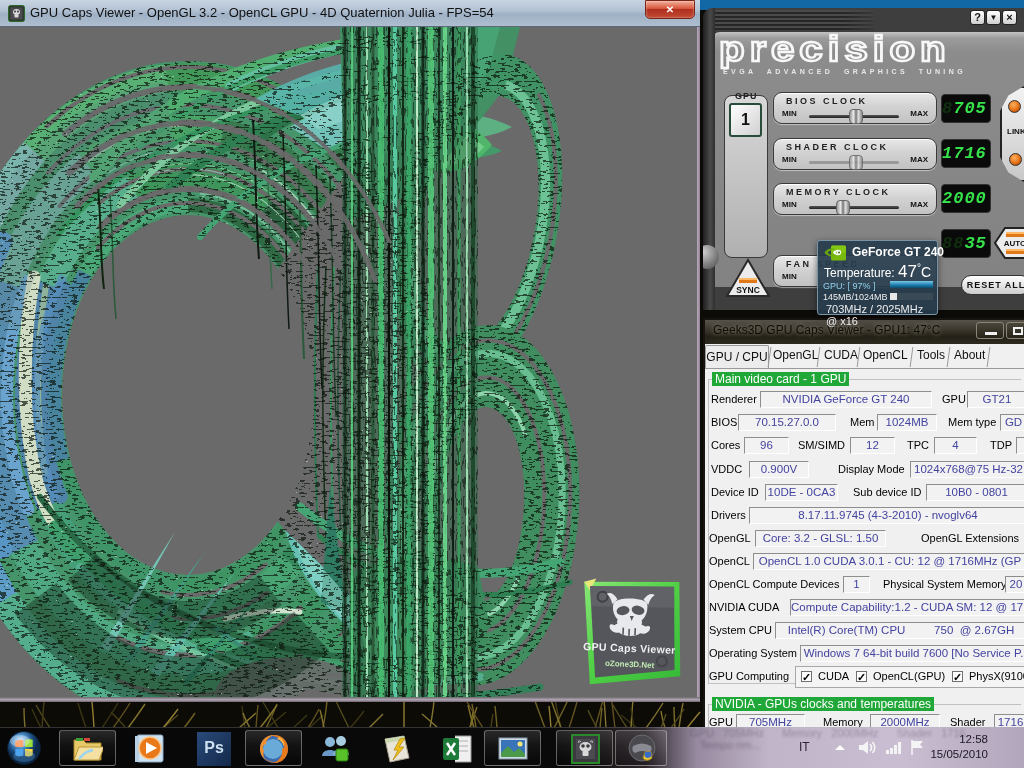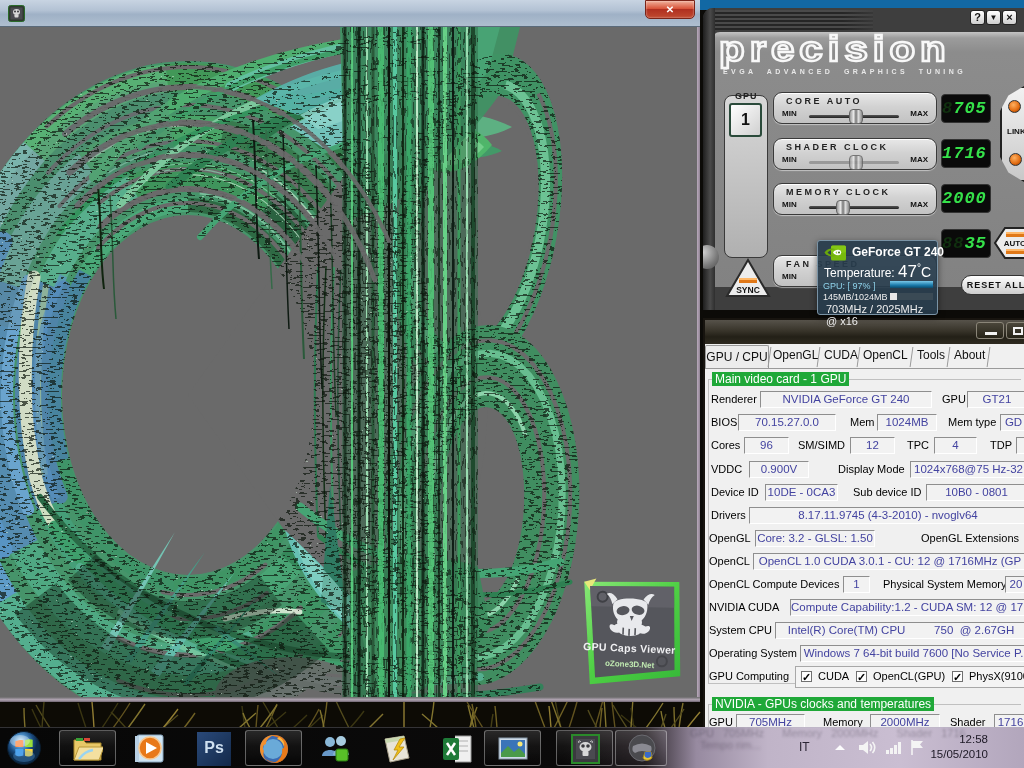--- a/index.html
+++ b/index.html
@@ -394,20 +394,21 @@
 </svg></div>
     <div class="abs" id="glTitle"></div>
     <svg class="abs" style="left:8px; top:5px;" width="17" height="17">
         <rect x="0.5" y="0.5" width="16" height="16" rx="2" fill="#2e3b2e" stroke="#2a6a2a"></rect>
         <rect x="2.5" y="2.5" width="12" height="12" fill="#4a4a50"></rect>
         <ellipse cx="8.5" cy="7" rx="3.5" ry="3" fill="#d8d8d8"></ellipse>
         <circle cx="7" cy="6.5" r="1" fill="#3a3a3e"></circle>
         <circle cx="10" cy="6.5" r="1" fill="#3a3a3e"></circle>
         <rect x="6.5" y="9.5" width="4" height="3" rx="0.8" fill="#d8d8d8"></rect>
       </svg>
+    <div class="abs" id="glTitleTxt">GPU Caps Viewer - OpenGL 3.2 - OpenCL GPU - 4D Quaternion Julia - FPS=54</div>
     <div class="abs" id="glClose">✕</div>
     <div class="abs" id="badge"><svg width="108" height="113" viewBox="0 0 108 113">
 <defs>
             <linearGradient id="bgrn" x1="0" y1="0" x2="1" y2="1">
               <stop offset="0" stop-color="#8ae878"></stop>
               <stop offset="0.5" stop-color="#4ecf44"></stop>
               <stop offset="1" stop-color="#35b838"></stop>
             </linearGradient>
           </defs>
 <polygon points="4,6 99,2 104,96 14,108" fill="url(#bgrn)"></polygon>
@@ -448,21 +449,21 @@
     <div class="abs pbtn" style="left:299px;">×</div>
 
     <div class="abs" style="left:16px; top:22px; width:310px; height:40px; color:rgba(255,255,255,0); -webkit-text-stroke:2.8px #f8f8f8; font-size:42px; font-weight:bold; letter-spacing:5px; transform:scaleY(0.82); transform-origin:top left;">precision</div>
     <div class="abs" style="left:20px; top:60px; width:300px; color:#e8e8e8; font-size:7px; font-weight:bold; letter-spacing:3.4px;">EVGA&nbsp; ADVANCED&nbsp; GRAPHICS&nbsp; TUNING</div>
 
     <div class="abs" style="left:21px; top:87px; width:44px; height:163px; border-radius:8px; border:1px solid #3a3a3a; background:linear-gradient(180deg,#d8d8d8,#b0b0b0);"></div>
     <div class="abs" style="left:32px; top:83px; font-size:9px; font-weight:bold; color:#222; letter-spacing:1px;">GPU</div>
     <div class="abs" style="left:26px; top:95px; width:33px; height:34px; background:linear-gradient(135deg,#ffffff,#d0d0d0); border:2px solid #2a4a3a; border-radius:3px; font-size:16px; font-weight:bold; text-align:center; line-height:30px; color:#111;">1</div>
 
     <div class="abs grp" style="top:84px;">
-        <span class="grpT">CORE AUTO</span>
+        <span class="grpT">BIOS CLOCK</span>
         <span class="gmin">MIN</span>
         <span class="gmax">MAX</span>
         <span class="track"></span>
         <span class="knob" style="left:75px;"></span>
       </div>
     <div class="abs grp" style="top:130px;">
         <span class="grpT">SHADER CLOCK</span>
         <span class="gmin">MIN</span>
         <span class="gmax">MAX</span>
         <span class="track" style="background:#999;"></span>
@@ -529,20 +530,21 @@
     <div class="abs" style="left:72px; top:52px; width:43px; height:7px; background:#3a4a55;">
         <div style="width:7px; height:7px; background:#e8e8e8;"></div>
       </div>
     <div class="abs" style="left:8px; top:62px; color:#eee; font-size:11px;">703MHz / 2025MHz @ x16</div>
   </div>
 
   
   <div class="abs" id="gk">
     <div class="abs" id="gkBorder"></div>
     <div class="abs" id="gkTitle"></div>
+    <div class="abs" id="gkTitleTxt">Geeks3D GPU Caps Viewer - GPU1: 47°C</div>
     <div class="abs" style="left:273px; top:4px; width:28px; height:17px; border:1px solid #8a8578; border-radius:3px; background:linear-gradient(180deg,#4a463a,#262318);">
         <div style="position:absolute; left:8px; top:9px; width:12px; height:3px; background:#f2f2f2;"></div>
       </div>
     <div class="abs" style="left:303px; top:4px; width:20px; height:17px; border:1px solid #8a8578; border-radius:3px 0 0 3px; background:linear-gradient(180deg,#4a463a,#262318);">
         <div style="position:absolute; left:6px; top:4px; width:10px; height:8px; border:2px solid #f2f2f2;"></div>
       </div>
     <div class="abs" id="gkClient">
 <div style="position:absolute; left:0; top:24px; width:319px; height:1px; background:#9a9a9a;"></div>
 <div class="tab" style="left:0px; top:1px; width:64px; height:23px; background:#ececec; border:1px solid #9a9a9a; border-bottom:none; border-radius:2px 2px 0 0; font-size:12px; text-align:center; line-height:22px;">GPU / CPU</div>
 <div class="tab" style="left:68px; top:4px;">OpenGL</div>
@@ -581,21 +583,21 @@
 <div class="fld" style="left:44px; top:117px; width:60px; text-align:center; line-height:15px;">0.900V</div>
 <div class="fldlabel" style="left:133px; top:119px;">Display Mode</div>
 <div class="fld" style="left:205px; top:117px; width:117px; text-align:center; line-height:15px;">1024x768@75 Hz-32</div>
 <div class="fldlabel" style="left:6px; top:142px;">Device ID</div>
 <div class="fld" style="left:60px; top:140px; width:73px; text-align:center; line-height:15px;">10DE - 0CA3</div>
 <div class="fldlabel" style="left:148px; top:142px;">Sub device ID</div>
 <div class="fld" style="left:221px; top:140px; width:101px; text-align:center; line-height:15px;">10B0 - 0801</div>
 <div class="fldlabel" style="left:6px; top:165px;">Drivers</div>
 <div class="fld" style="left:44px; top:163px; width:278px; text-align:center; line-height:15px;">8.17.11.9745 (4-3-2010) - nvoglv64</div>
 <div class="fldlabel" style="left:4px; top:188px;">OpenGL</div>
-<div class="fld" style="left:50px; top:186px; width:120px; text-align:center; line-height:15px;">Core: 3.2 - GLSL: 1.50</div>
+<div class="fld" style="left:50px; top:186px; width:131px; text-align:center; line-height:15px;">Core: 3.2 - GLSL: 1.50</div>
 <div class="fldlabel" style="left:216px; top:188px;">OpenGL Extensions</div>
 <div class="fldlabel" style="left:4px; top:211px;">OpenCL</div>
 <div class="fld" style="left:48px; top:209px; width:274px; text-align:center; line-height:15px;">OpenCL 1.0 CUDA 3.0.1 - CU: 12 @ 1716MHz (GP</div>
 <div class="fldlabel" style="left:4px; top:234px;">OpenCL Compute Devices</div>
 <div class="fld" style="left:138px; top:232px; width:27px; text-align:center; line-height:15px;">1</div>
 <div class="fldlabel" style="left:178px; top:234px;">Physical System Memory</div>
 <div class="fld" style="left:300px; top:232px; width:22px; text-align:center; line-height:15px;">20</div>
 <div class="fldlabel" style="left:4px; top:257px;">NVIDIA CUDA</div>
 <div class="fld" style="left:85px; top:255px; width:237px; text-align:center; line-height:15px;">Compute Capability:1.2 - CUDA SM: 12 @ 171</div>
 <div class="fldlabel" style="left:4px; top:280px;">System CPU</div>

